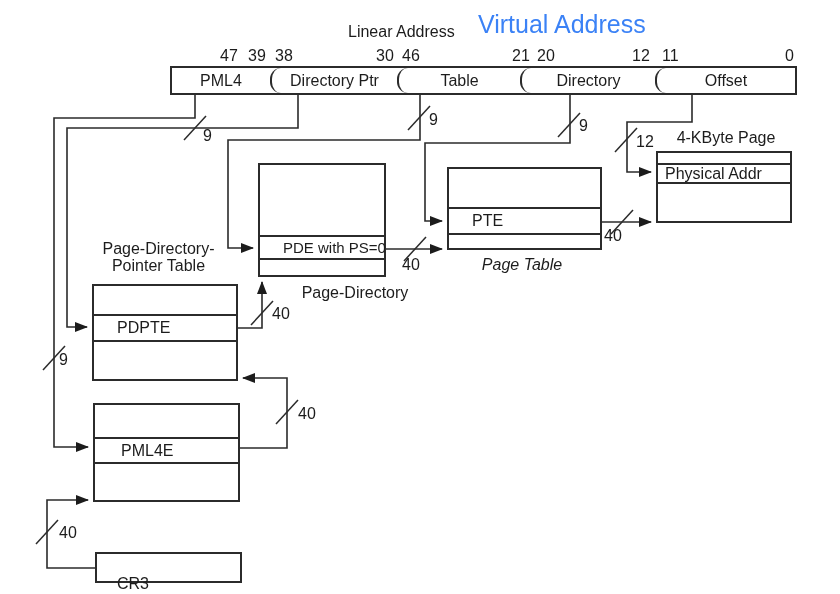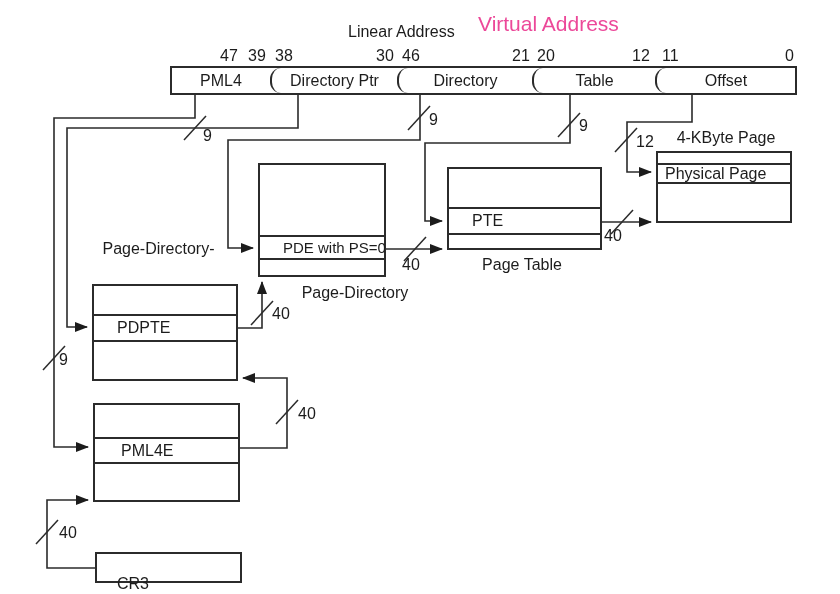--- a/index.html
+++ b/index.html
@@ -62,80 +62,81 @@
         <path d="M36,544 L58,520"></path>
         <path d="M276,424 L298,400"></path>
         <path d="M251,325 L273,301"></path>
         <path d="M404,261 L426,237"></path>
         <path d="M611,234 L633,210"></path>
       </g>
     </g>
   </svg>
 
   <div class="lbl" style="left:348px;top:23px;">Linear Address</div>
-  <div class="lbl" id="virtual-title" style="left: 478px; top: 12px; font-size: 21px; line-height: 24px; color: #ec4899;">Virtual Address</div>
+  <div class="lbl" id="virtual-title" style="left: 478px; top: 12px; font-size: 25px; line-height: 24px; color: #3b82f6;">Virtual Address</div>
 
   <div class="bit" style="left:176px;top:47px;margin-left:44px;">47</div>
   <div class="bit" style="left:248px;top:47px;">39</div>
   <div class="bit" style="left:275px;top:47px;">38</div>
   <div class="bit" style="left:376px;top:47px;">30</div>
   <div class="bit" style="left:402px;top:47px;">46</div>
   <div class="bit" style="left:512px;top:47px;">21</div>
   <div class="bit" style="left:537px;top:47px;">20</div>
   <div class="bit" style="left:632px;top:47px;">12</div>
   <div class="bit" style="left:662px;top:47px;">11</div>
   <div class="bit" style="left:785px;top:47px;">0</div>
 
   <div class="la-box">
     <div class="la-field" style="width:98px;">PML4</div>
     <div class="la-field" style="width:127px;">Directory Ptr</div>
+    <div class="la-field" style="width:123px;">Table</div>
     <div class="la-field" style="width:135px;">Directory</div>
-    <div class="la-field" style="width:123px;">Table</div>
     <div class="la-field" style="width:140px;">Offset</div>
   </div>
 
   <div class="buslbl" style="left:59px;top:351px;">9</div>
   <div class="buslbl" style="left:203px;top:127px;">9</div>
   <div class="buslbl" style="left:429px;top:111px;">9</div>
   <div class="buslbl" style="left:579px;top:117px;">9</div>
   <div class="buslbl" style="left:636px;top:133px;">12</div>
   <div class="buslbl" style="left:59px;top:524px;">40</div>
   <div class="buslbl" style="left:298px;top:405px;">40</div>
   <div class="buslbl" style="left:272px;top:305px;">40</div>
   <div class="buslbl" style="left:402px;top:256px;">40</div>
   <div class="buslbl" style="left:604px;top:227px;">40</div>
 
   <div class="title" style="left:76px;top:240px;width:165px;">
     <span style="display:block;">Page-Directory-</span>
+    <span style="display:block;">Pointer Table</span>
   </div>
   <div class="ptable" style="left:92px;top:284px;width:146px;height:97px;">
     <div class="divider" style="top:28px;"></div>
     <div class="divider" style="top:54px;"></div>
     <div class="entry" style="top:30px;height:24px;">PDPTE</div>
   </div>
 
   <div class="ptable" style="left:258px;top:163px;width:128px;height:114px;">
     <div class="divider" style="top:70px;"></div>
     <div class="divider" style="top:93px;"></div>
     <div class="entry" style="top:72px;height:21px;font-size:15px;">PDE with PS=0</div>
   </div>
   <div class="title" style="left:294px;top:284px;width:122px;">Page-Directory</div>
 
   <div class="ptable" style="left:447px;top:167px;width:155px;height:83px;">
     <div class="divider" style="top:38px;"></div>
     <div class="divider" style="top:64px;"></div>
     <div class="entry" style="top:40px;height:24px;">PTE</div>
   </div>
-  <div class="title" style="left:467px;top:256px;width:110px;">Page Table</div>
+  <div class="title" style="left:467px;top:256px;width:110px;font-style:italic;">Page Table</div>
 
   <div class="title" style="left:660px;top:129px;width:132px;">4-KByte Page</div>
   <div class="ptable" style="left:656px;top:151px;width:136px;height:72px;">
     <div class="divider" style="top:10px;"></div>
     <div class="divider" style="top:29px;"></div>
-    <div class="entry" style="top:12px;height:17px;padding-left:7px;">Physical Page</div>
+    <div class="entry" style="top:12px;height:17px;padding-left:7px;">Physical Addr</div>
   </div>
 
   <div class="ptable" style="left:93px;top:403px;width:147px;height:99px;">
     <div class="divider" style="top:32px;"></div>
     <div class="divider" style="top:57px;"></div>
     <div class="entry" style="top:34px;height:23px;padding-left:26px;">PML4E</div>
   </div>
 
   <div class="ptable" style="left:95px;top:552px;width:147px;height:31px;">
     <div class="entry" style="top:16px;height:27px;padding-left:20px;">CR3</div>

